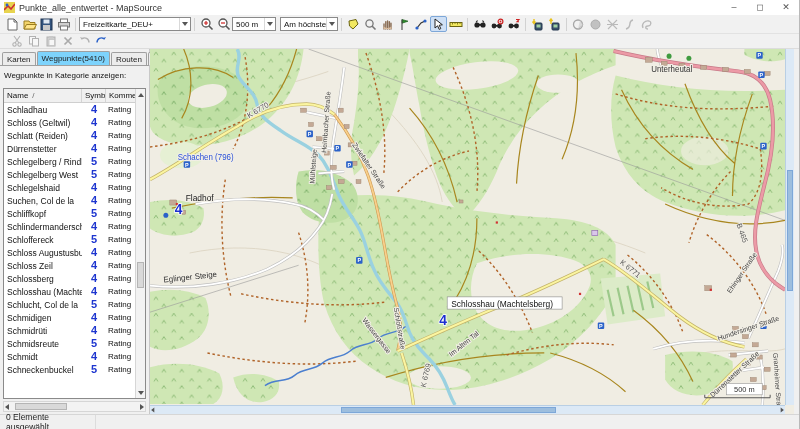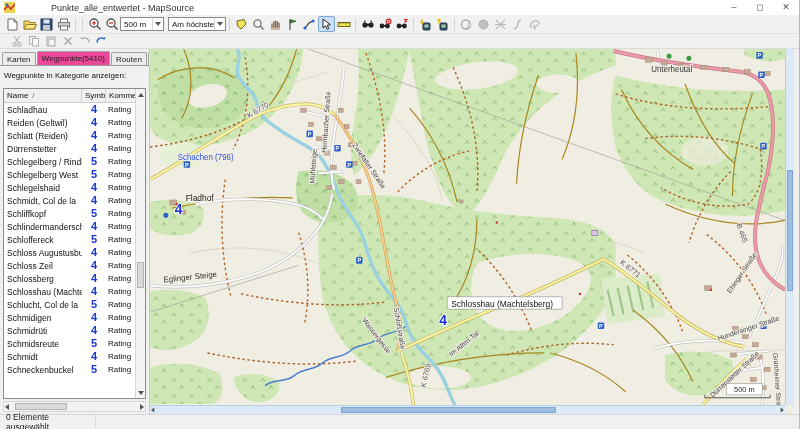--- a/index.html
+++ b/index.html
@@ -3,21 +3,21 @@
 <meta charset="utf-8">
 <style>
   * { margin:0; padding:0; box-sizing:border-box; }
   html,body { width:800px; height:429px; overflow:hidden;
     font-family:"Liberation Sans", sans-serif; background:#f0f0f0; }
   .window { width:800px; height:429px; display:flex; flex-direction:column;
     background:#f0f0f0; border-right:1px solid #b9b9b9; }
 
   
   .titlebar { height:15px; background:#ffffff; display:flex; align-items:center;
-    padding-left:4px; flex:0 0 auto;gap:32px; }
+    padding-left:4px; flex:0 0 auto; }
   .titlebar .app-ico { width:11px; height:11px; margin-right:4px; flex:0 0 auto; }
   .titlebar .title { font-size:9px; color:#333; }
   .win-controls { margin-left:auto; display:flex; }
   .win-btn { width:26px; text-align:center; font-size:9px; color:#555; line-height:15px; }
 
   
   .menubar { height:15px; background:#fbfbfb; border-bottom:1px solid #e6e6e6;
     display:flex; align-items:center; padding-left:3px; flex:0 0 auto; }
   .menu-item { font-size:9px; color:#222; padding:0 6px; line-height:15px; }
 
@@ -38,21 +38,21 @@
 
   
   .content { flex:1 1 auto; display:flex; min-height:0; }
 
   
   .sidebar { width:150px; flex:0 0 auto; display:flex; flex-direction:column;
     background:#f0f0f0; border-right:1px solid #c8c8c8; min-height:0; }
   .tabs-row { height:16px; display:flex; align-items:flex-end; padding-left:2px; flex:0 0 auto; }
   .tab { font-size:8px; color:#222; padding:2px 4px 1px 4px; background:#ececec;
     border:1px solid #9f9f9f; border-bottom:none; border-radius:2px 2px 0 0; margin-right:1px; white-space:nowrap;text-align:right; }
-  .tab.active { background:#ec4899; padding-bottom:2px; position:relative; z-index:2; }
+  .tab.active { background:#7dd3fc; padding-bottom:2px; position:relative; z-index:2; }
   .panel-body { flex:1 1 auto; border-top:1px solid #9f9f9f; display:flex; flex-direction:column;
     padding:4px 3px 2px 3px; min-height:0; background:#f0f0f0; }
   .cat-label { font-size:8px; color:#111; margin:1px 1px 3px 1px; white-space:nowrap; }
   .wtable { flex:1 1 auto; margin-top:5px; background:#fff; border:1px solid #8a8a8a;
     position:relative; overflow:hidden; display:flex; flex-direction:column; min-height:0; }
   .thead { display:flex; height:14px; background:#f0f0f0; border-bottom:1px solid #cfcfcf;
     font-size:8px; color:#111; flex:0 0 auto; }
   .th { display:flex; align-items:center; padding-left:3px; border-right:1px solid #d4d4d4; overflow:hidden; white-space:nowrap; }
   .th-name { width:78px; } .th-sym { width:24px; } .th-comm { flex:1; border-right:none; }
   .sortglyph { margin-left:4px; color:#666; }
@@ -134,20 +134,24 @@
         </svg>
       </span>
     <span class="tbtn">
         <svg width="14" height="13" viewBox="0 0 14 13">
           <rect x="3.5" y="1" width="7" height="3.5" fill="#fff" stroke="#777"></rect>
           <rect x="1.5" y="4.5" width="11" height="4.5" fill="#cfcfcf" stroke="#777"></rect>
           <rect x="3.5" y="8" width="7" height="4" fill="#fff" stroke="#777"></rect>
         </svg>
       </span>
     <span class="tsep"></span>
+    <div class="combo" style="width:112px">
+      <span class="ctext">Freizeitkarte_DEU+</span>
+      <span class="carrow"></span>
+    </div>
     <span class="tsep"></span>
     <span class="tbtn">
         <svg width="14" height="14" viewBox="0 0 14 14">
           <circle cx="6" cy="6" r="4" fill="#fff" stroke="#555" stroke-width="1.3"></circle>
           <path d="M9,9 L12.5,12.5" stroke="#555" stroke-width="1.6"></path>
           <path d="M4,6 h4 M6,4 v4" stroke="#c22" stroke-width="1.2"></path>
         </svg>
       </span>
     <span class="tbtn">
         <svg width="14" height="14" viewBox="0 0 14 14">
@@ -342,21 +346,21 @@
           </div>
           <div class="tbody">
 
               <div class="trow">
                 <span class="c-name">Schladhau</span>
                 <span class="c-sym">4</span>
                 <span class="c-comm">Rating</span>
               </div>
 
               <div class="trow">
-                <span class="c-name">Reiden (Geltwil)</span>
+                <span class="c-name">Schloss (Geltwil)</span>
                 <span class="c-sym">4</span>
                 <span class="c-comm">Rating</span>
               </div>
 
               <div class="trow">
                 <span class="c-name">Schlatt (Reiden)</span>
                 <span class="c-sym">4</span>
                 <span class="c-comm">Rating</span>
               </div>
 
@@ -378,21 +382,21 @@
                 <span class="c-comm">Rating</span>
               </div>
 
               <div class="trow">
                 <span class="c-name">Schlegelshaid</span>
                 <span class="c-sym">4</span>
                 <span class="c-comm">Rating</span>
               </div>
 
               <div class="trow">
-                <span class="c-name">Schmidt, Col de la</span>
+                <span class="c-name">Suchen, Col de la</span>
                 <span class="c-sym">4</span>
                 <span class="c-comm">Rating</span>
               </div>
 
               <div class="trow">
                 <span class="c-name">Schliffkopf</span>
                 <span class="c-sym">5</span>
                 <span class="c-comm">Rating</span>
               </div>
 

